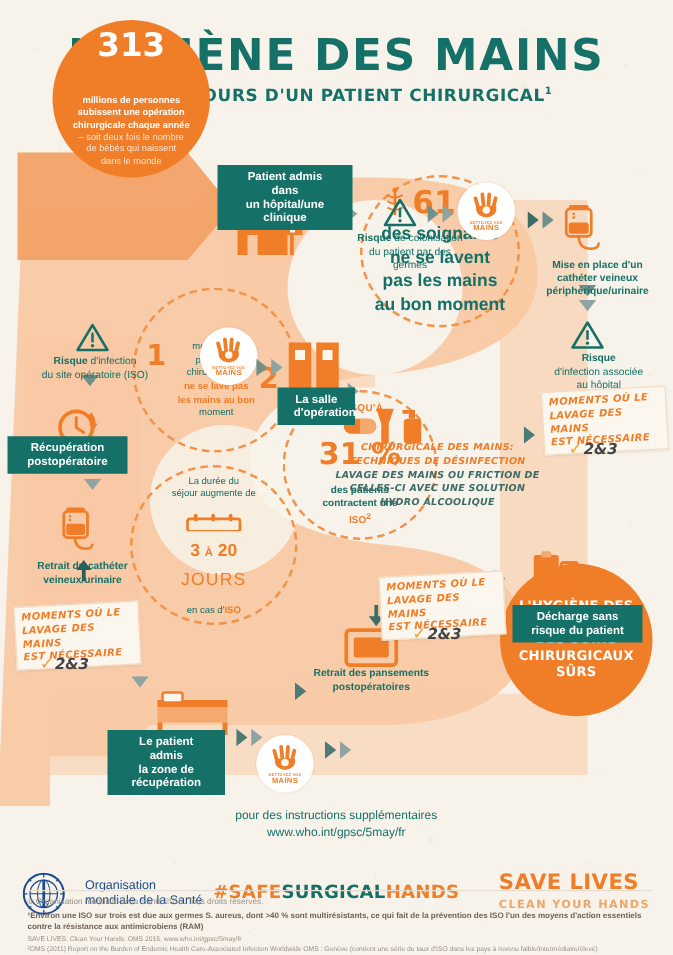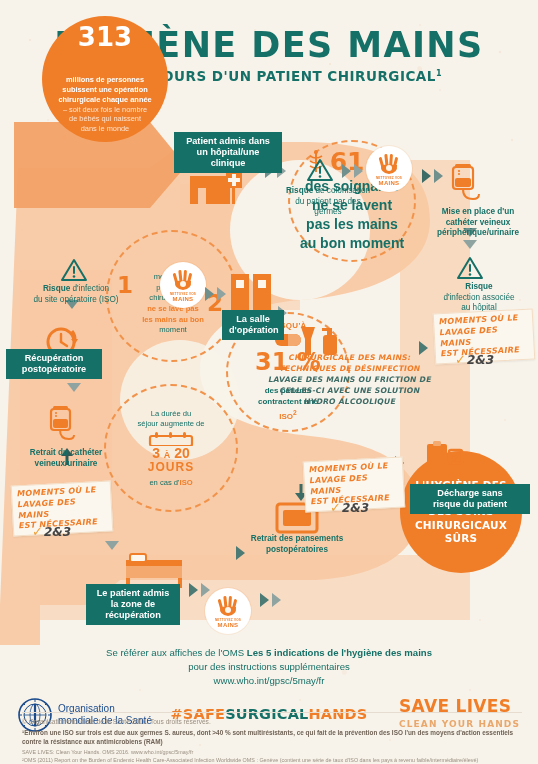--- a/index.html
+++ b/index.html
@@ -69,38 +69,38 @@
   .d2{position:absolute;right:8px;top:44px;font-size:23px;font-weight:bold;color:#f07d28;font-family:"DejaVu Sans", sans-serif;}
   .stat1sur2 .body{position:absolute;left:16px;top:26px;width:88px;font-size:7.6px;line-height:1.4;color:#157067;text-align:center;}
   .stat1sur2 .body b{color:#f07d28;}
 
   .stat31{top:312px;left:226px;width:124px;height:120px;padding:6px;}
   .stat31 .jusqua{font-size:8px;font-weight:bold;color:#f07d28;letter-spacing:.3px;}
   .stat31 .bignum{color:#f07d28;font-size:24px;}
   .stat31 .body{font-size:8px;font-weight:bold;color:#157067;line-height:1.35;margin-top:12px;}
   .stat31 .body .iso{color:#f07d28;}
 
-  .statdays{top:384px;left:104px;width:134px;height:128px;padding:6px;}
+  .statdays{top:372px;left:104px;width:134px;height:128px;padding:6px;gap:8px;}
   .statdays .lead{font-size:7.6px;color:#157067;line-height:1.3;margin-bottom:3px;text-align:center;}
   .statdays .daysbox{font-size:14px;font-weight:bold;color:#f07d28;line-height:1;font-family:Liberation Sans, sans-serif;}
   .statdays .daysbox .small{font-size:9px;}
-  .statdays .jours{font-size:12px;font-weight:bold;color:#f07d28;letter-spacing:1px;}
+  .statdays .jours{font-size:14px;font-weight:normal;color:#f07d28;letter-spacing:1px;}
   .statdays .foot{font-size:7.6px;color:#157067;margin-top:4px;}
   .statdays .foot b{color:#f07d28;}
 
   .circle-final{
     top:451px;left:400px;width:122px;height:122px;padding:8px;
   }
   .circle-final .body{font-size:10.5px;font-weight:bold;line-height:1.25;letter-spacing:.2px;font-family:"DejaVu Sans", sans-serif;}
 
   
   .chip{
     position:absolute;background:#157067;color:#fff;text-align:center;
     font-size:9.2px;font-weight:bold;line-height:1.2;
-    padding:4px 7px;box-sizing:border-box;
+    padding:4px 13px;box-sizing:border-box;
   }
 
   
   .cap{
     position:absolute;color:#157067;text-align:center;
     font-size:8.2px;line-height:1.3;
   }
   .cap b{font-weight:bold;}
 
   
@@ -142,21 +142,21 @@
   #footer{position:absolute;top:646px;left:0;width:538px;}
   .ref{text-align:center;color:#157067;font-size:9.6px;line-height:1.45;}
   .ref b{font-weight:bold;}
   #hashtag{
     position:absolute;top:60px;left:0;width:538px;text-align:center;
     font-size:14.5px;font-weight:bold;letter-spacing:.2px;
     font-family:"DejaVu Sans", sans-serif;
   }
   #hashtag .o{color:#f07d28;}
   #hashtag .t{color:#157067;}
-  #whologo{position:absolute;top:52px;left:18px;display:flex;align-items:center;gap:6px;}
+  #whologo{position:absolute;top:52px;left:18px;display:flex;align-items:center;gap:16px;}
   #whologo .wtext{font-size:10px;color:#1a4b8c;line-height:1.2;font-weight:normal;}
   #savelives{position:absolute;top:52px;right:18px;text-align:left;}
   #savelives .sl{font-size:17px;font-weight:bold;color:#f07d28;letter-spacing:.3px;line-height:1;font-family:"DejaVu Sans", sans-serif;}
   #savelives .cy{font-size:9px;font-weight:bold;color:#e9a76b;letter-spacing:1.1px;margin-top:4px;font-family:"DejaVu Sans", sans-serif;}
 
   #fineprint{position:absolute;top:712px;left:22px;width:500px;color:#9a8f82;}
   #fineprint .l1{font-size:6.6px;margin-bottom:4px;}
   #fineprint .l2{font-size:6.4px;font-weight:bold;color:#6f6255;line-height:1.35;margin-bottom:3px;}
   #fineprint .l3{font-size:5.4px;line-height:1.4;}
   hr.rule{border:0;border-top:1px solid #e6ddd0;margin:0 0 5px 0;}
@@ -521,21 +521,21 @@
     <div>Récupération</div>
     <div>postopératoire</div>
   </div>
 
   <div class="chip" style="left:86px;top:584px;width:94px;">
     <div>Le patient admis</div>
     <div>la zone de</div>
     <div>récupération</div>
   </div>
 
-  <div class="chip" style="left:410px;top:484px;width:120px;">
+  <div class="chip" style="left:410px;top:484px;width:104px;">
     <div>Décharge sans</div>
     <div>risque du patient</div>
   </div>
 
   <div class="cap" style="left:282px;top:186px;width:92px;">
     <div><b>Risque</b><span> de colonisation</span></div>
     <div>du patient par des</div>
     <div>germes</div>
   </div>
 
@@ -596,21 +596,20 @@
   <div class="handwrite" style="left:268px;top:352px;width:164px;">
     <span class="ttl">CHIRURGICALE DES MAINS:</span>
     <span class="ttl">TECHNIQUES DE DÉSINFECTION</span>
     <span class="ttl" style="color:#3d6b66;">LAVAGE DES MAINS OU FRICTION DE</span>
     <span class="ttl" style="color:#3d6b66;">CELLES-CI AVEC UNE SOLUTION</span>
     <span class="ttl" style="color:#3d6b66;">HYDRO ALCOOLIQUE</span>
   </div>
 
   <div id="footer">
     <div class="ref">
-      <div><span>Se référer aux affiches de l'OMS </span><b>Les 5 indications de l'hygiène des mains</b></div>
       <div>pour des instructions supplémentaires</div>
       <div>www.who.int/gpsc/5may/fr</div>
     </div>
 
     <div id="whologo">
       <svg width="34" height="34" viewBox="0 0 34 34">
         <circle cx="17" cy="17" r="16" fill="none" stroke="#1a4b8c" stroke-width="1.6"></circle>
         <circle cx="17" cy="17" r="11" fill="none" stroke="#1a4b8c" stroke-width="1"></circle>
         <ellipse cx="17" cy="17" rx="5" ry="11" fill="none" stroke="#1a4b8c" stroke-width=".8"></ellipse>
         <line x1="6" y1="17" x2="28" y2="17" stroke="#1a4b8c" stroke-width=".8"></line>

